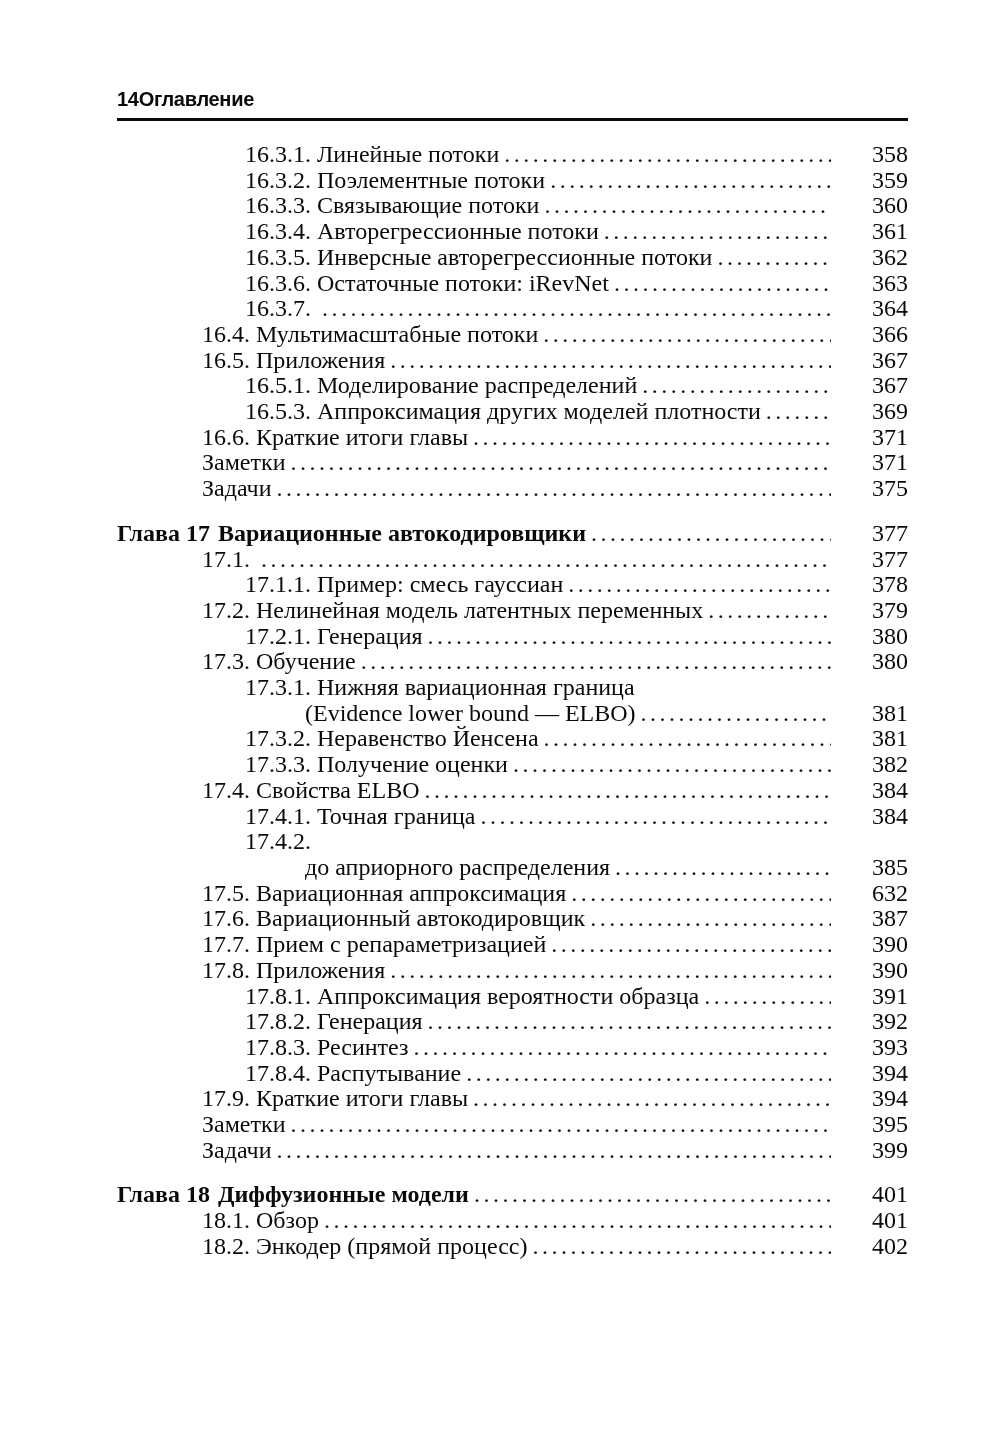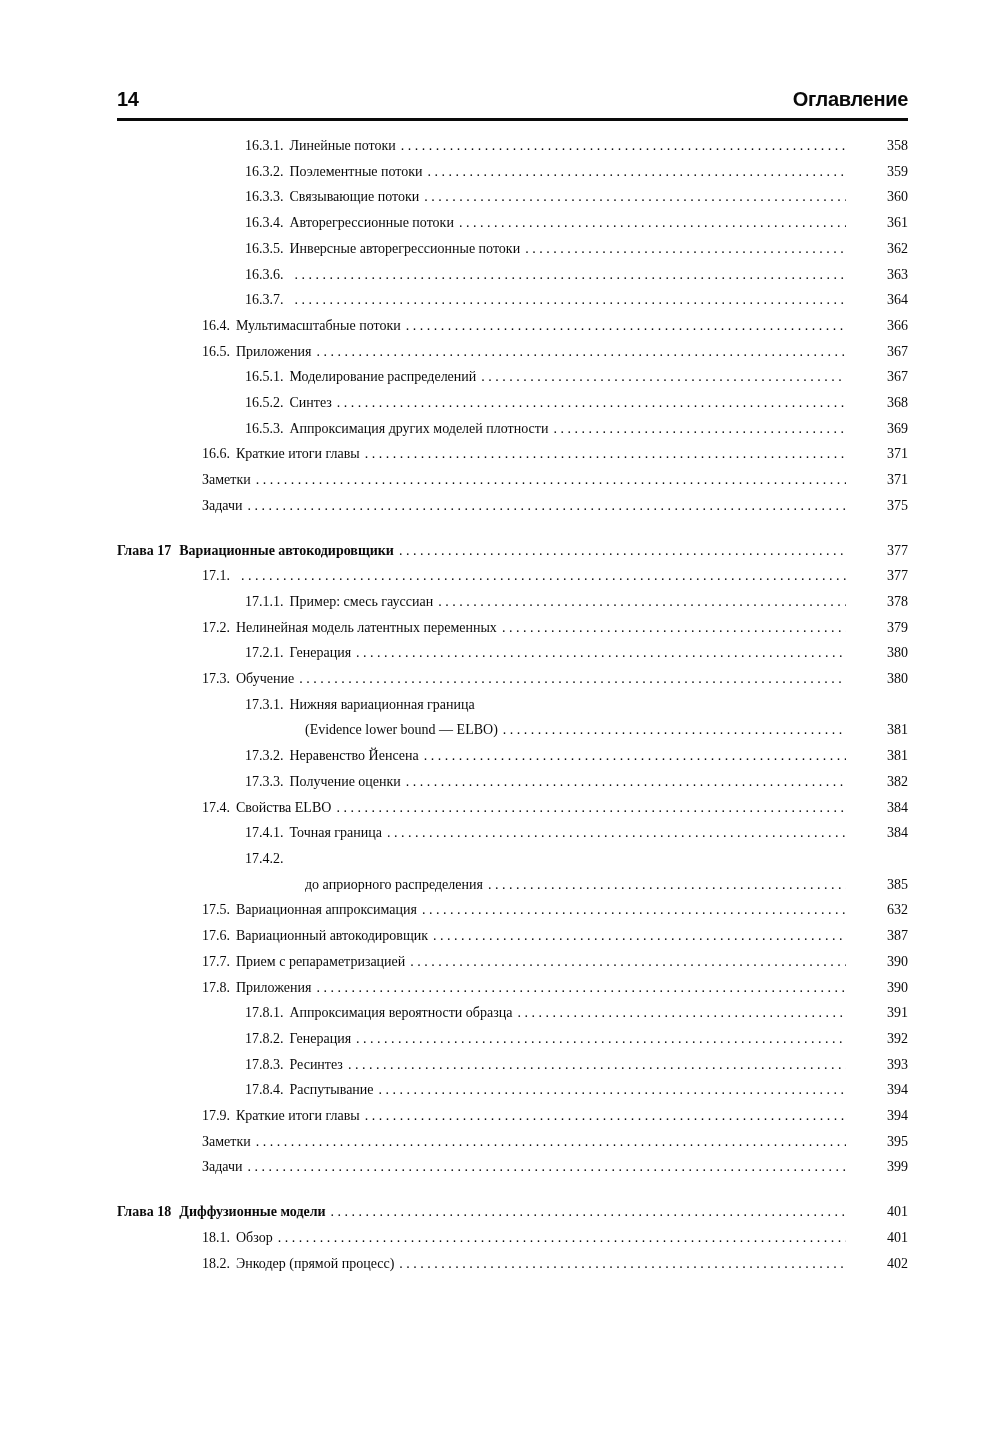--- a/index.html
+++ b/index.html
@@ -9,38 +9,38 @@
     font-family: "Liberation Serif", serif;
     position: relative;
     overflow: hidden;
   }
   .page { position: absolute; inset: 0; background: #ffffff; }
 
   .running-header {
     position: absolute;
     left: 117px; right: 78px; top: 88px;
     display: flex;
-    justify-content: space-between;
+    justify-content: flex-start;
     align-items: baseline;
     font-family: "Liberation Sans", sans-serif;
     font-weight: bold;
     font-size: 20px;
     letter-spacing: -0.3px;
   }
   .header-rule {
     position: absolute;
     left: 117px; right: 78px; top: 118px;
     height: 3px;
     background: #0a0a0a;
   }
 
   .toc {
     position: absolute;
-    left: 117px; right: 78px; top: 133px;
-    font-size: 14px;
+    left: 117px; right: 78px; top: 142px;
+    font-size: 24px;
   }
   .entry {
     display: flex;
     align-items: baseline;
     line-height: 25.7px;
     white-space: nowrap;
   }
   .entry .num { margin-right: 6px; }
   .entry .title { }
   .entry .dots {
@@ -98,20 +98,21 @@
         <span class="page-num">361</span>
       </div>
       <div class="entry lvl3">
         <span class="num">16.3.5.</span>
         <span class="title">Инверсные авторегрессионные потоки</span>
         <span class="dots"></span>
         <span class="page-num">362</span>
       </div>
       <div class="entry lvl3">
         <span class="num">16.3.6.</span>
+        <span class="title">Остаточные потоки: iRevNet</span>
         <span class="dots"></span>
         <span class="page-num">363</span>
       </div>
       <div class="entry lvl3">
         <span class="num">16.3.7.</span>
         <span class="dots"></span>
         <span class="page-num">364</span>
       </div>
       <div class="entry lvl2">
         <span class="num">16.4.</span>
@@ -123,26 +124,20 @@
         <span class="num">16.5.</span>
         <span class="title">Приложения</span>
         <span class="dots"></span>
         <span class="page-num">367</span>
       </div>
       <div class="entry lvl3">
         <span class="num">16.5.1.</span>
         <span class="title">Моделирование распределений</span>
         <span class="dots"></span>
         <span class="page-num">367</span>
-      </div>
-      <div class="entry lvl3">
-        <span class="num">16.5.2.</span>
-        <span class="title">Синтез</span>
-        <span class="dots"></span>
-        <span class="page-num">368</span>
       </div>
       <div class="entry lvl3">
         <span class="num">16.5.3.</span>
         <span class="title">Аппроксимация других моделей плотности</span>
         <span class="dots"></span>
         <span class="page-num">369</span>
       </div>
       <div class="entry lvl2">
         <span class="num">16.6.</span>
         <span class="title">Краткие итоги главы</span>

